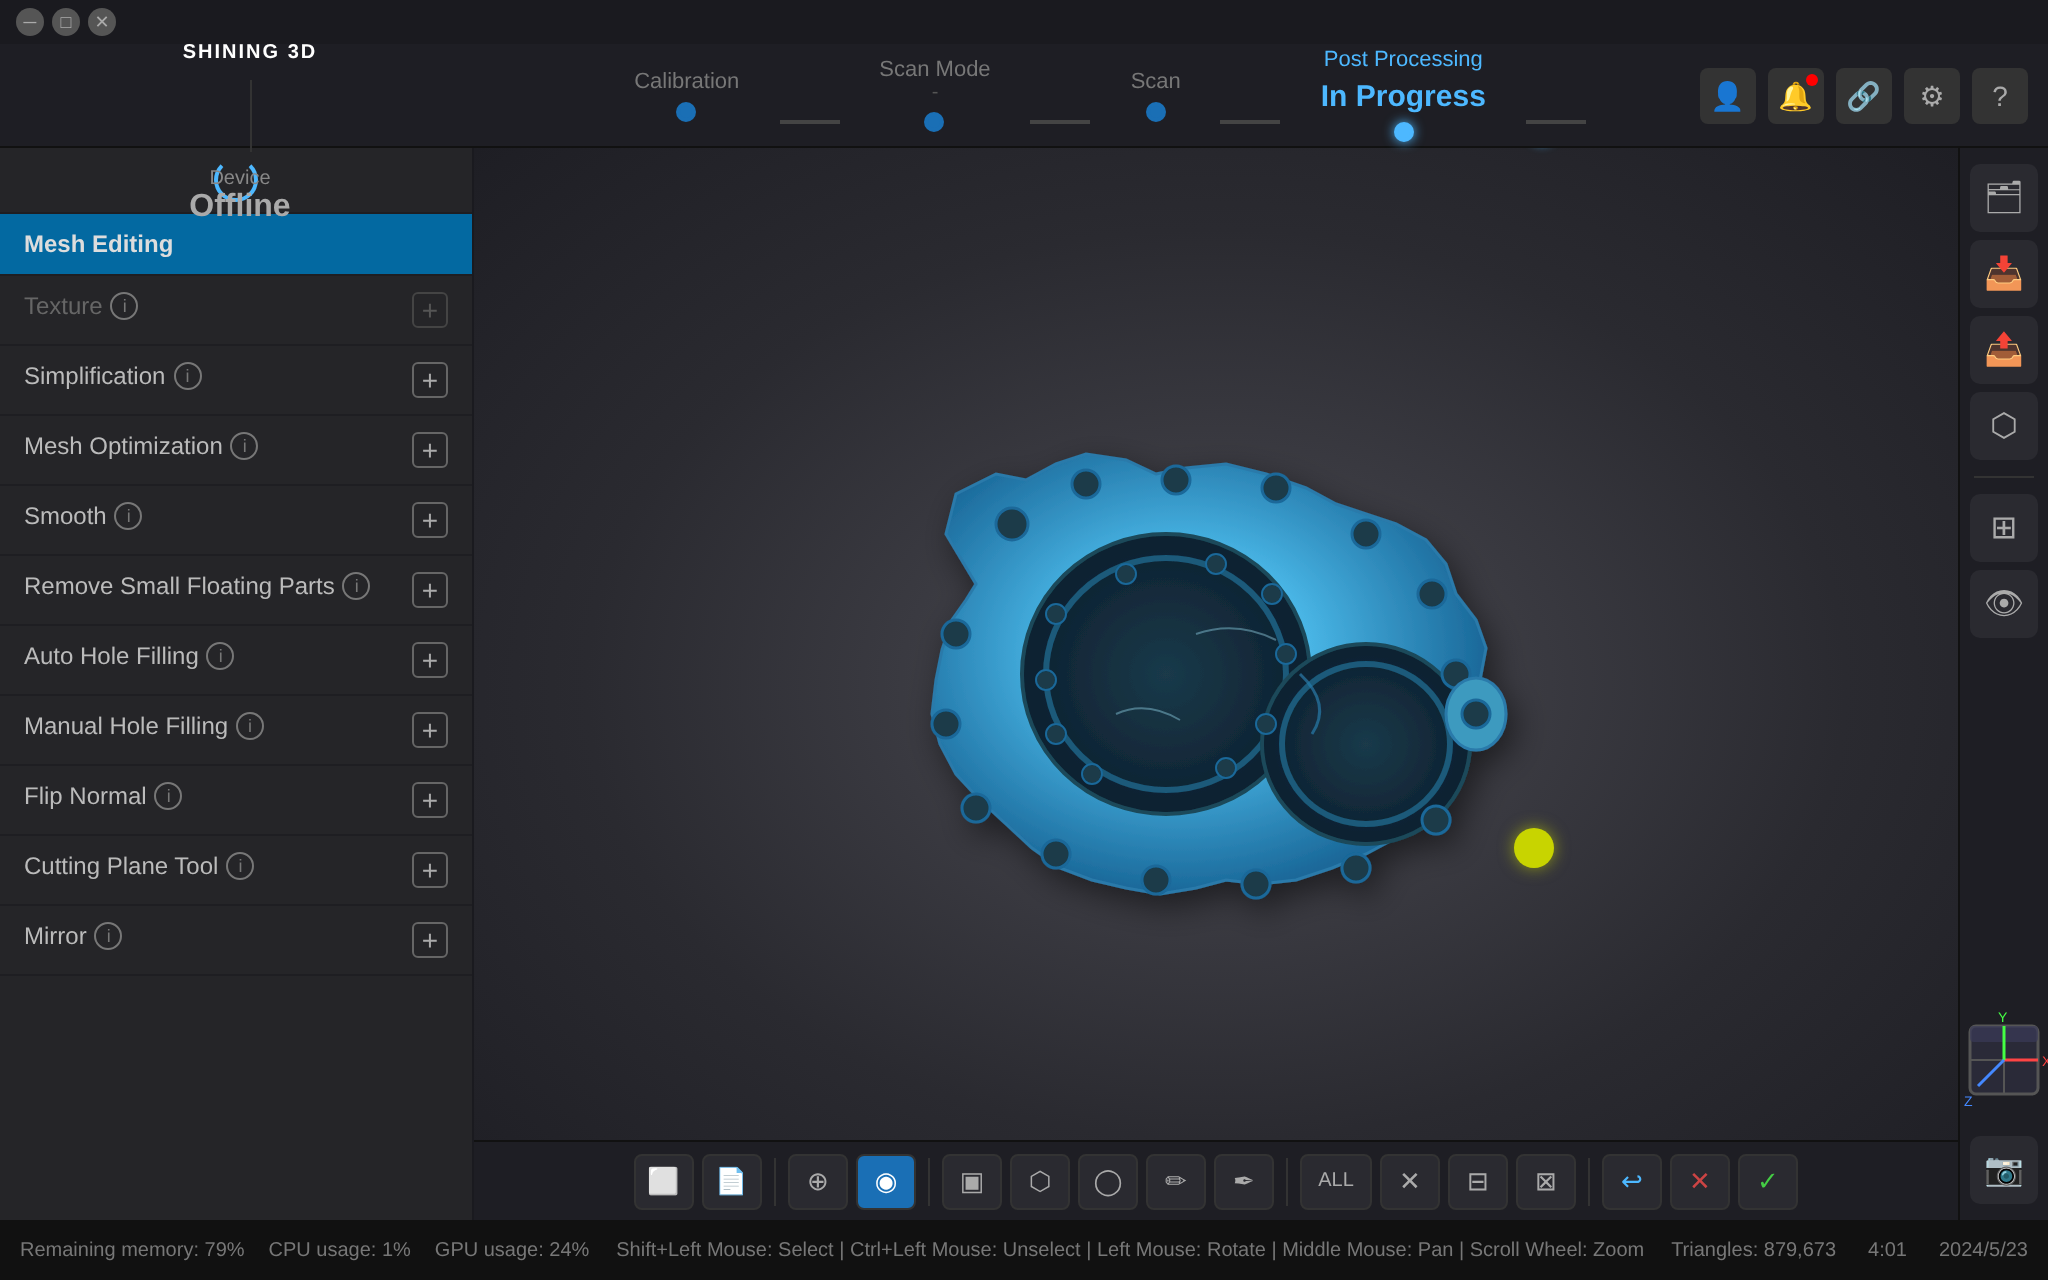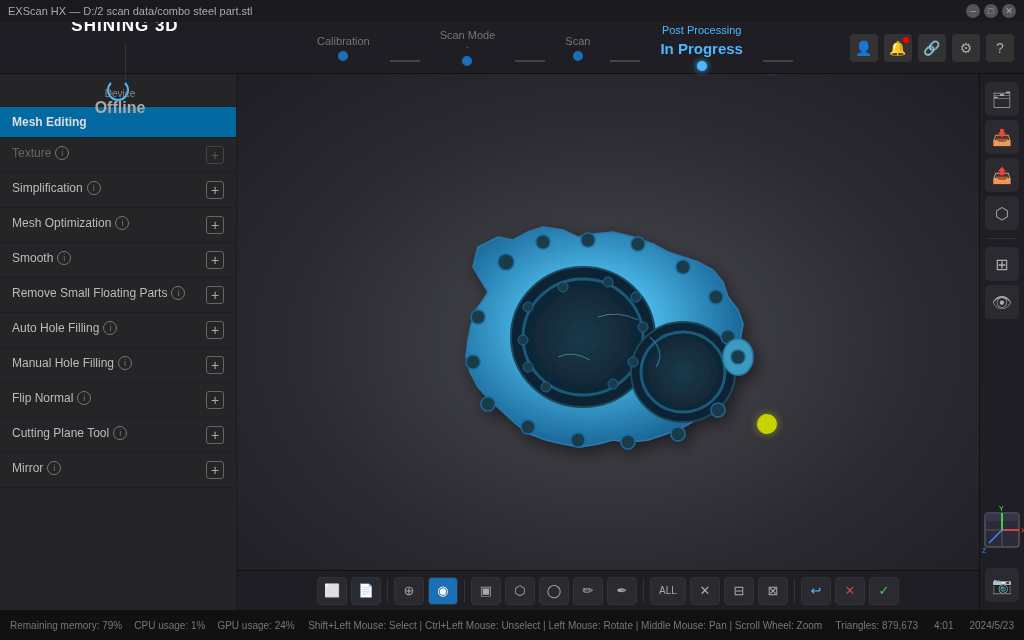--- a/index.html
+++ b/index.html
@@ -59,21 +59,21 @@
       padding-left: 10px;
       flex-direction: column;
     }
     #logo-icon {
       width: 30px; height: 30px;
       background: #1a6fb5;
       border-radius: 50%;
       display: flex; align-items: center; justify-content: center;
       color: white; font-size: 13px; font-weight: bold;
     }
-    #logo-text { color: white; font-weight: bold; font-size: 17px; letter-spacing: 1px; }
+    #logo-text { color: white; font-weight: bold; font-size: 10px; letter-spacing: 1px; }
     #device-status {
       display: flex; flex-direction: column; align-items: center;
       margin-left: -10px;
     }
 
     #nav-steps {
       flex: 1;
       display: flex;
       align-items: center;
       justify-content: center;
@@ -342,21 +342,20 @@
 
     svg.part-3d {
       width: 100%;
       height: 100%;
     }
   </style>
 </head>
 <body>
 
 <div id="titlebar">
-  <span>EXScan HX — D:/2 scan data/combo steel part.stl</span>
   <div class="win-controls">
     <div class="win-btn minimize">─</div>
     <div class="win-btn maximize">□</div>
     <div class="win-btn close">✕</div>
   </div>
 </div>
 
 <div id="header">
   <div id="logo-area">
     <div id="logo-icon">S3</div>

